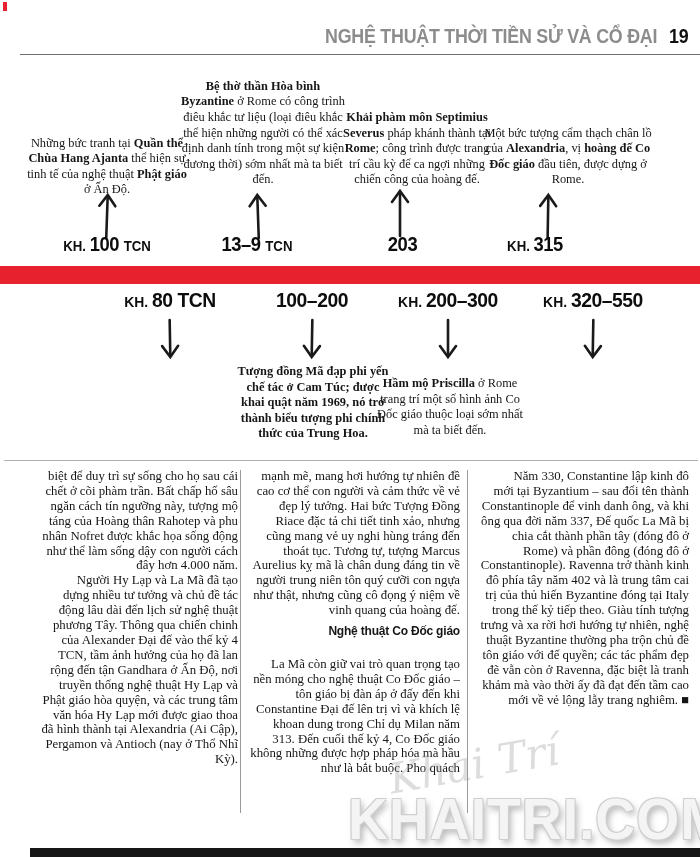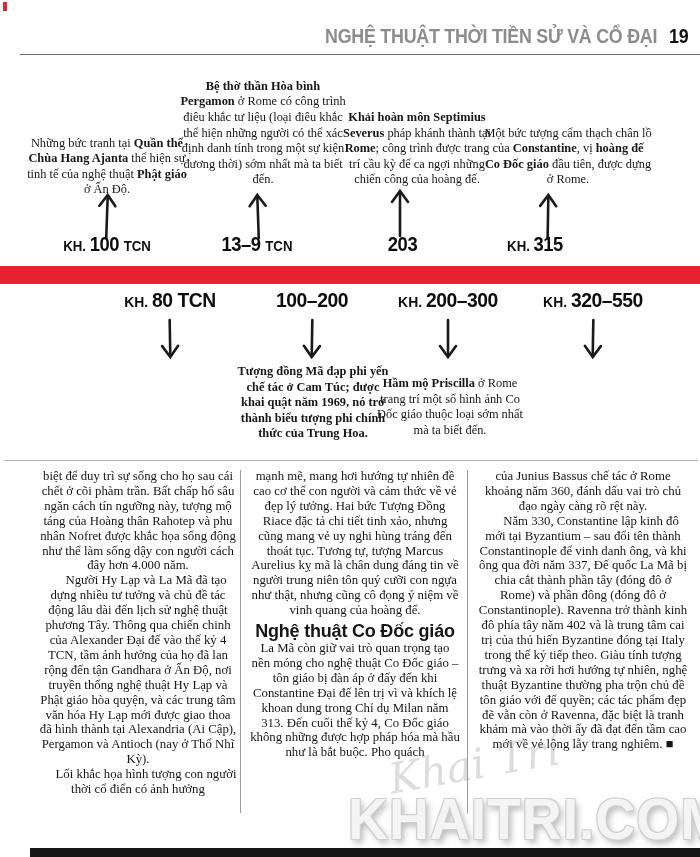--- a/index.html
+++ b/index.html
@@ -24,25 +24,25 @@
   .tdate.top{font-size:20px;}
   .tdate.bot{font-size:21px;}
   .tdate .sm{font-size:.72em;letter-spacing:0;}
   .arrow{position:absolute;}
   .arrow svg{display:block;}
 
   .redbar{position:absolute;left:0;right:0;top:266px;height:18px;}
 
   
   .sect-rule{position:absolute;top:460px;left:4px;right:2px;height:1px;background:#b0b0b0;}
-  .acol{position:absolute;top:469px;font-size:12.8px;line-height:14.9px;text-align:center;}
+  .acol{position:absolute;top:469px;font-size:12.8px;line-height:14.9px;text-align:right;}
   .acol .para{margin:0;}
   .acol .para.indent{text-indent:16px;}
-  .acol .col-heading{font-family:"Liberation Sans",sans-serif;font-size:18px;font-weight:bold;
-                     margin:6px 0 2px 0;letter-spacing:-.2px;}
+  .acol .col-heading{font-family:"Liberation Sans",sans-serif;font-size:12px;font-weight:bold;
+                     margin:6px 0 18px 0;letter-spacing:-.2px;}
   .vdiv{position:absolute;top:470px;width:1px;height:343px;background:#9a9a9a;}
 
   
   .wm-main{position:absolute;left:348px;top:786px;font-family:"Liberation Sans",sans-serif;
            font-weight:bold;font-size:57px;letter-spacing:1px;color:#f4f4f4;white-space:nowrap;
            text-shadow:-1px -1px 0 #cfcfcf,1px -1px 0 #cfcfcf,-1px 1px 0 #cfcfcf,1px 1px 0 #cfcfcf,
                        3px 4px 6px rgba(110,110,110,.5);
            transform:scaleX(.97);transform-origin:left;pointer-events:none;z-index:6;}
   .wm-script{position:absolute;left:388px;top:740px;font-family:"DejaVu Serif",serif;
              font-style:italic;font-size:42px;color:rgba(165,165,165,.38);
@@ -59,27 +59,27 @@
   <div class="hdr">
     <span class="ttl">NGHỆ THUẬT THỜI TIỀN SỬ VÀ CỔ ĐẠI</span>
     <span class="pg">19</span>
   </div>
   <div class="hdr-rule"></div>
 
   <div class="tnote" style="left:26px;width:162px;top:68px;height:130px;">
     <div><span>Những bức tranh tại </span><b>Quần thể Chùa Hang Ajanta</b><span> thể hiện sự tinh tế của nghệ thuật </span><b>Phật giáo</b><span> ở Ấn Độ.</span></div>
   </div>
   <div class="tnote" style="left:180px;width:166px;top:58px;height:130px;">
-    <div><b>Bệ thờ thần Hòa bình Pergamon</b><span> ở Rome có công trình điêu khắc tư liệu (loại điêu khắc thể hiện những người có thể xác định danh tính trong một sự kiện đương thời) sớm nhất mà ta biết đến.</span></div>
+    <div><b>Bệ thờ thần Hòa bình Byzantine</b><span> ở Rome có công trình điêu khắc tư liệu (loại điêu khắc thể hiện những người có thể xác định danh tính trong một sự kiện đương thời) sớm nhất mà ta biết đến.</span></div>
   </div>
   <div class="tnote" style="left:342px;width:150px;top:58px;height:130px;">
-    <div><b>Khải hoàn môn Septimius Severus</b><span> pháp khánh thành tại </span><b>Rome</b><span>; công trình được trang trí cầu kỳ để ca ngợi những chiến công của hoàng đế.</span></div>
+    <div><b>Khải phàm môn Septimius Severus</b><span> pháp khánh thành tại </span><b>Rome</b><span>; công trình được trang trí cầu kỳ để ca ngợi những chiến công của hoàng đế.</span></div>
   </div>
   <div class="tnote" style="left:484px;width:168px;top:58px;height:130px;">
-    <div><span>Một bức tượng cẩm thạch chân lồ của </span><b>Constantine</b><span>, vị </span><b>hoàng đế Co Đốc giáo</b><span> đầu tiên, được dựng ở Rome.</span></div>
+    <div><span>Một bức tượng cẩm thạch chân lồ của </span><b>Alexandria</b><span>, vị </span><b>hoàng đế Co Đốc giáo</b><span> đầu tiên, được dựng ở Rome.</span></div>
   </div>
 
   <div class="arrow" style="left:95px;top:192px;transform:rotate(2deg);">
     <svg width="24" height="48" viewBox="0 0 24 48">
         <path d="M12 46 L12 5" stroke="#1a1a1a" stroke-width="2.6" fill="none" stroke-linecap="round"></path>
         <path d="M4 14 L12 3 L20 14" stroke="#1a1a1a" stroke-width="2.6" fill="none" stroke-linecap="round"></path>
       </svg>
   </div>
   <div class="arrow" style="left:246px;top:192px;transform:rotate(-2deg);">
     <svg width="24" height="48" viewBox="0 0 24 48">
@@ -142,31 +142,29 @@
   </div>
   <div class="bnote" style="left:376px;width:148px;top:376px;">
     <div><b>Hầm mộ Priscilla</b><span> ở Rome trang trí một số hình ảnh Co Đốc giáo thuộc loại sớm nhất mà ta biết đến.</span></div>
   </div>
 
   <div class="sect-rule"></div>
 
   <div class="acol" style="left:38px;width:200px;">
       <p class="para">biệt để duy trì sự sống cho họ sau cái chết ở cõi phàm trần. Bất chấp hố sâu ngăn cách tín ngưỡng này, tượng mộ táng của Hoàng thân Rahotep và phu nhân Nofret được khắc họa sống động như thể làm sống dậy con người cách đây hơn 4.000 năm.</p>
       <p class="para indent">Người Hy Lạp và La Mã đã tạo dựng nhiều tư tưởng và chủ đề tác động lâu dài đến lịch sử nghệ thuật phương Tây. Thông qua chiến chinh của Alexander Đại đế vào thế kỷ 4 TCN, tầm ảnh hưởng của họ đã lan rộng đến tận Gandhara ở Ấn Độ, nơi truyền thống nghệ thuật Hy Lạp và Phật giáo hòa quyện, và các trung tâm văn hóa Hy Lạp mới được giao thoa đã hình thành tại Alexandria (Ai Cập), Pergamon và Antioch (nay ở Thổ Nhĩ Kỳ).</p>
-      <p class="para indent">Lối khắc họa hình tượng con người thời cổ điển có ảnh hưởng</p>
     </div>
   <div class="vdiv" style="left:240px;"></div>
   <div class="acol" style="left:250px;width:210px;">
       <p class="para">mạnh mẽ, mang hơi hướng tự nhiên đề cao cơ thể con người và cảm thức về vẻ đẹp lý tưởng. Hai bức Tượng Đồng Riace đặc tả chi tiết tinh xảo, nhưng cũng mang vẻ uy nghi hùng tráng đến thoát tục. Tương tự, tượng Marcus Aurelius kỵ mã là chân dung đáng tin về người trung niên tôn quý cưỡi con ngựa như thật, nhưng cũng cô đọng ý niệm về vinh quang của hoàng đế.</p>
       <h3 class="col-heading">Nghệ thuật Co Đốc giáo</h3>
       <p class="para">La Mã còn giữ vai trò quan trọng tạo nền móng cho nghệ thuật Co Đốc giáo – tôn giáo bị đàn áp ở đấy đến khi Constantine Đại đế lên trị vì và khích lệ khoan dung trong Chỉ dụ Milan năm 313. Đến cuối thế kỷ 4, Co Đốc giáo không những được hợp pháp hóa mà hầu như là bắt buộc. Pho quách</p>
     </div>
   <div class="vdiv" style="left:467px;"></div>
   <div class="acol" style="left:477px;width:212px;">
-      <p class="para">của Junius Bassus chế tác ở Rome khoảng năm 360, đánh dấu vai trò chủ đạo ngày càng rõ rệt này.</p>
       <p class="para indent">Năm 330, Constantine lập kinh đô mới tại Byzantium – sau đổi tên thành Constantinople để vinh danh ông, và khi ông qua đời năm 337, Đế quốc La Mã bị chia cắt thành phần tây (đóng đô ở Rome) và phần đông (đóng đô ở Constantinople). Ravenna trở thành kinh đô phía tây năm 402 và là trung tâm cai trị của thủ hiến Byzantine đóng tại Italy trong thế kỷ tiếp theo. Giàu tính tượng trưng và xa rời hơi hướng tự nhiên, nghệ thuật Byzantine thường pha trộn chủ đề tôn giáo với đế quyền; các tác phẩm đẹp đẽ vẫn còn ở Ravenna, đặc biệt là tranh khảm mà vào thời ấy đã đạt đến tầm cao mới về vẻ lộng lẫy trang nghiêm. ■</p>
     </div>
 
   <div class="wm-script">Khai Trí</div>
   <div class="wm-main">KHAITRI.COM</div>
   <div class="foot-bar"></div>
 
 </div>
 
 </body></html>

